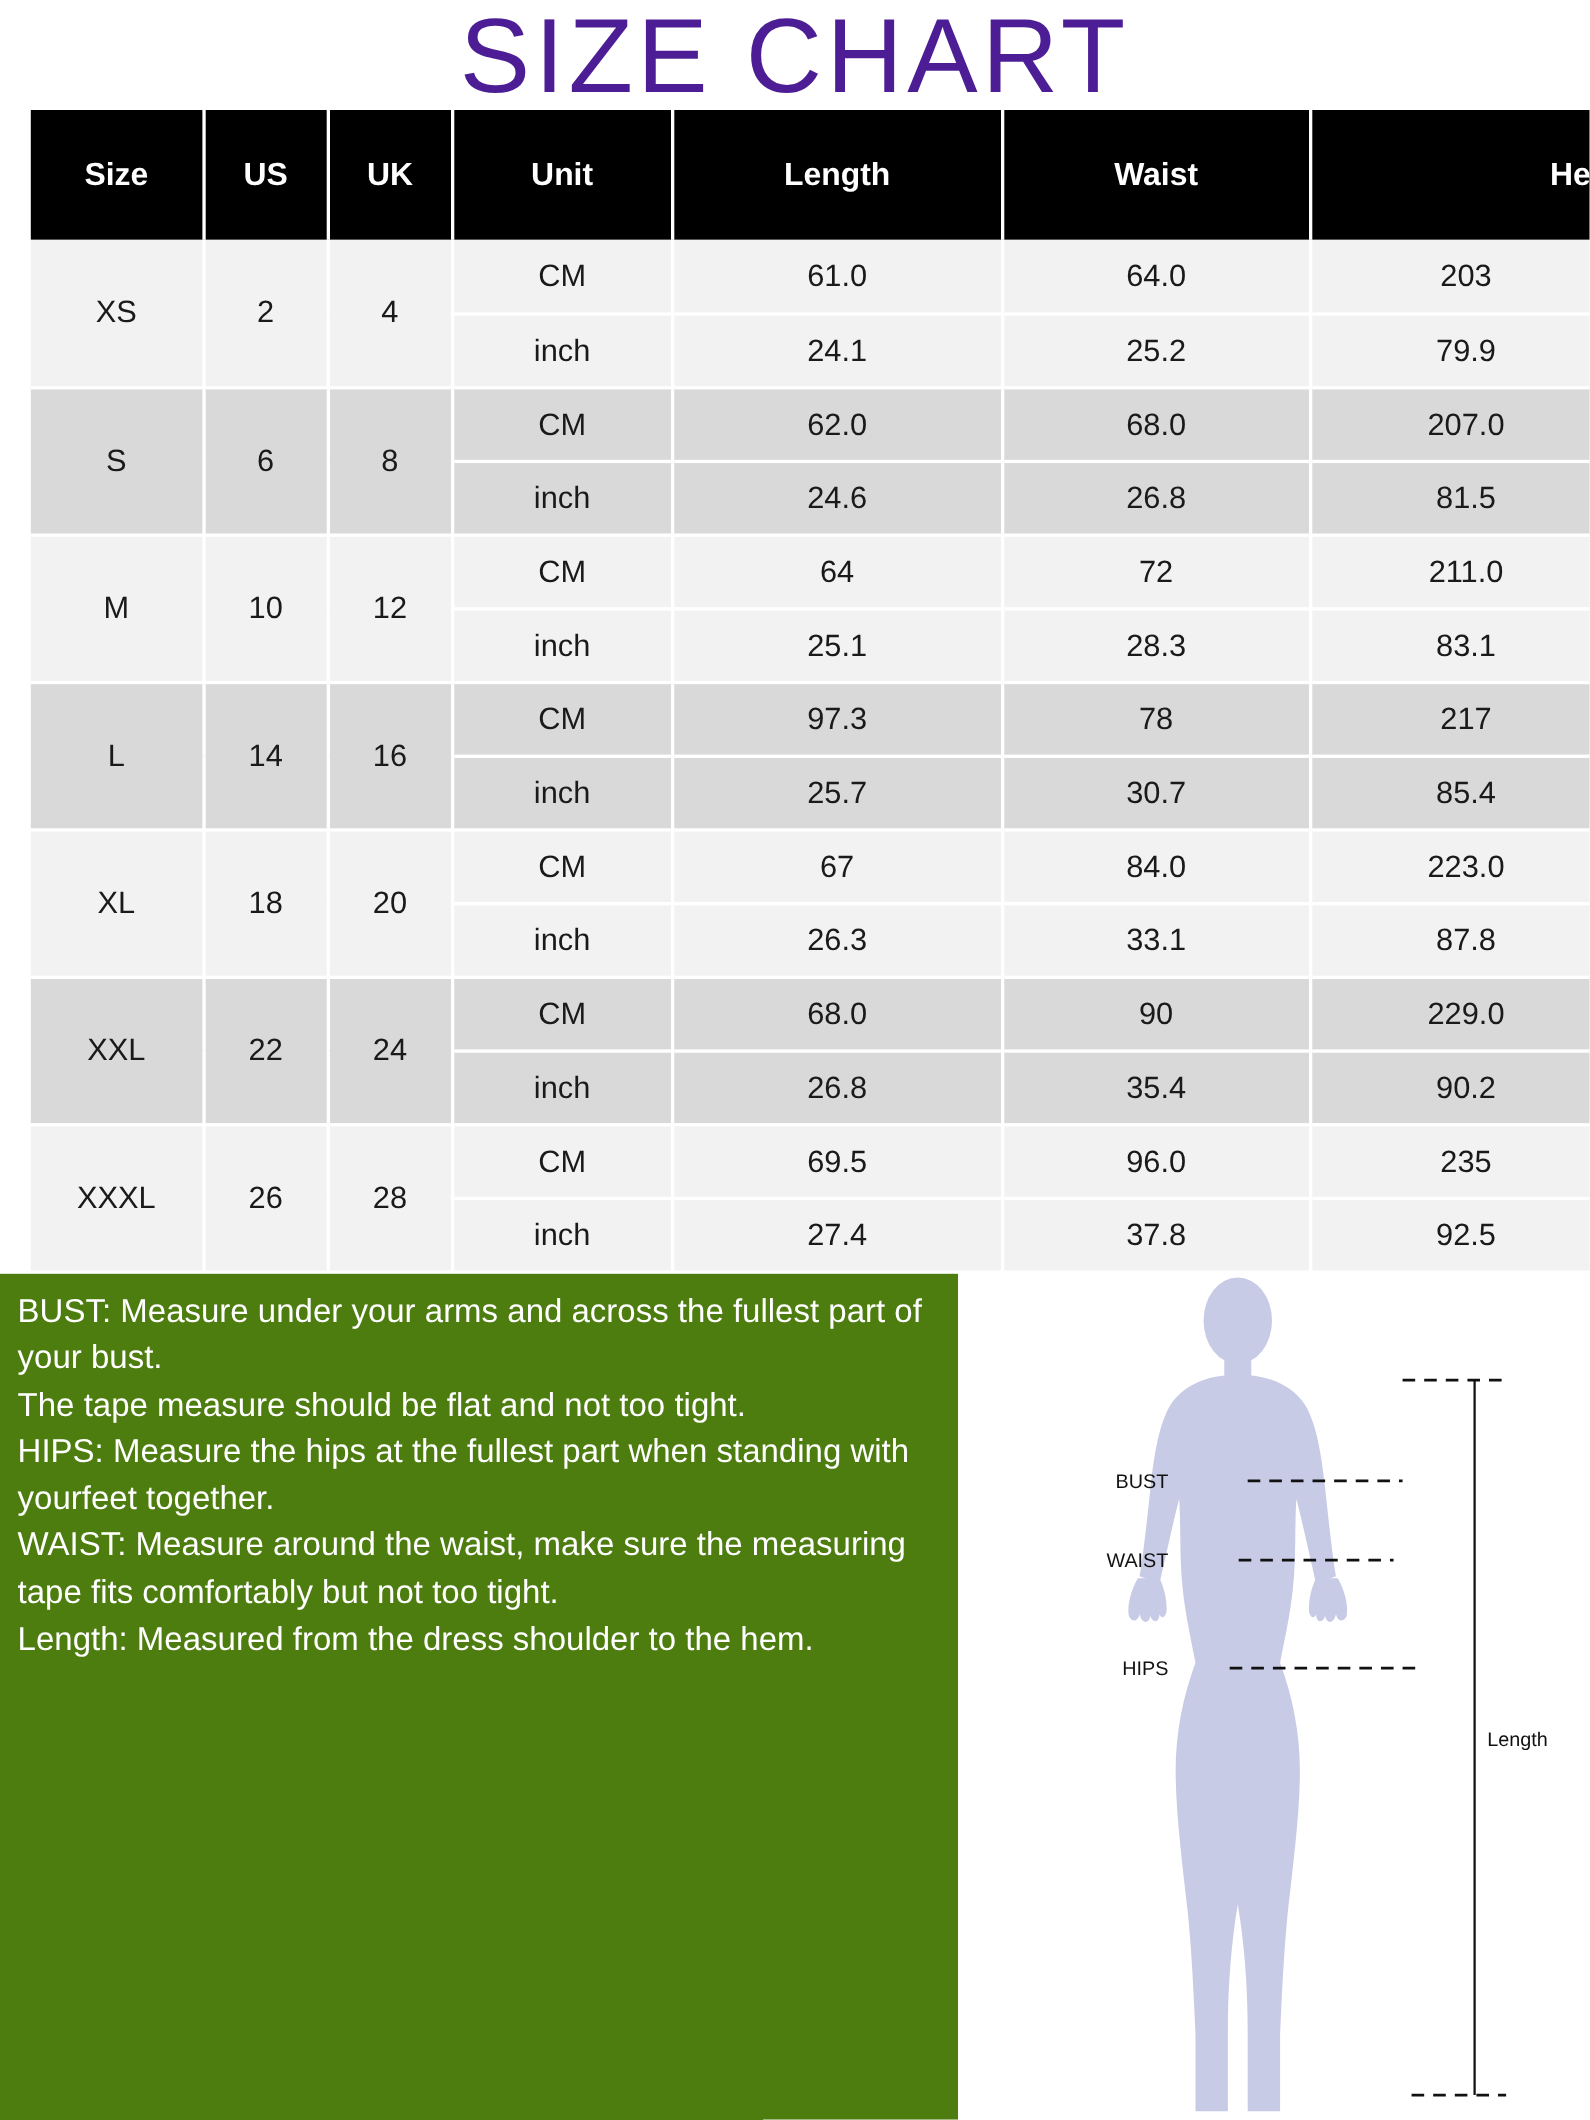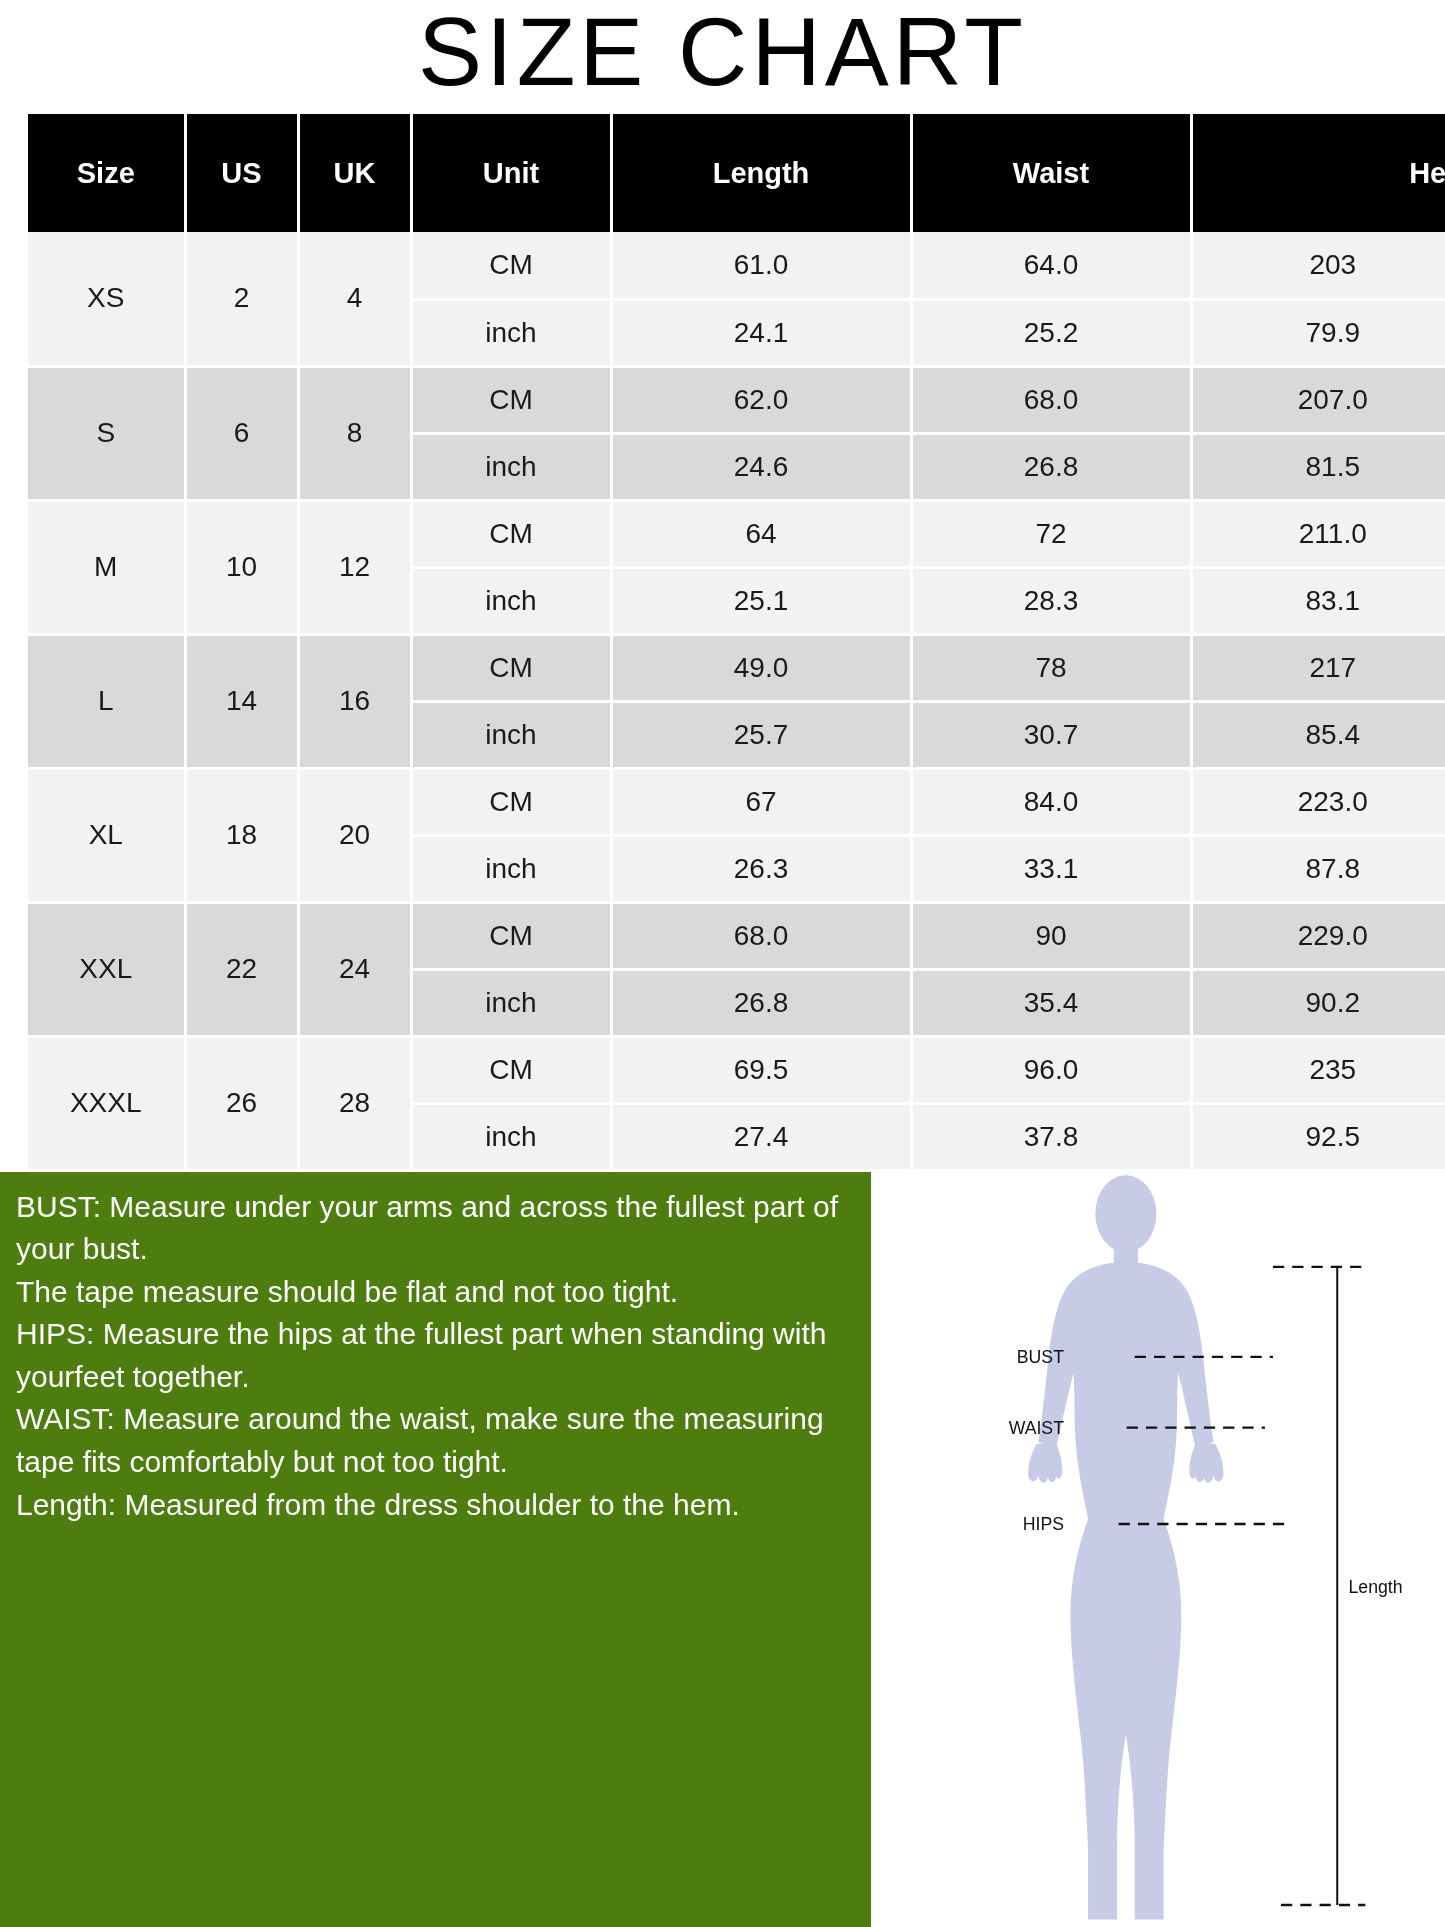--- a/index.html
+++ b/index.html
@@ -25,22 +25,21 @@
   }
 
   
   .title {
     text-align: center;
     font-size: 96px;
     font-weight: 400;
     letter-spacing: 4px;
     line-height: 1.0;
     padding-top: 4px;
-    padding-bottom: 14px;
-    color: #000000;
+    color: #4c1d95;
     font-family: "Liberation Sans", sans-serif;
   }
 
   
   table.size-table {
     width: 1445px;
     border-collapse: collapse;
     table-layout: fixed;
     font-size: 27px;
     margin-left: 28px;
@@ -193,21 +192,21 @@
         <td>25.1</td>
         <td>28.3</td>
         <td>83.1</td>
       </tr>
 
       <tr class="dark">
         <td class="sizecell dark-cell" rowspan="2">L</td>
         <td class="dark-cell" rowspan="2">14</td>
         <td class="dark-cell" rowspan="2">16</td>
         <td>CM</td>
-        <td>49.0</td>
+        <td>97.3</td>
         <td>78</td>
         <td>217</td>
       </tr>
       <tr class="dark">
         <td>inch</td>
         <td>25.7</td>
         <td>30.7</td>
         <td>85.4</td>
       </tr>
 

